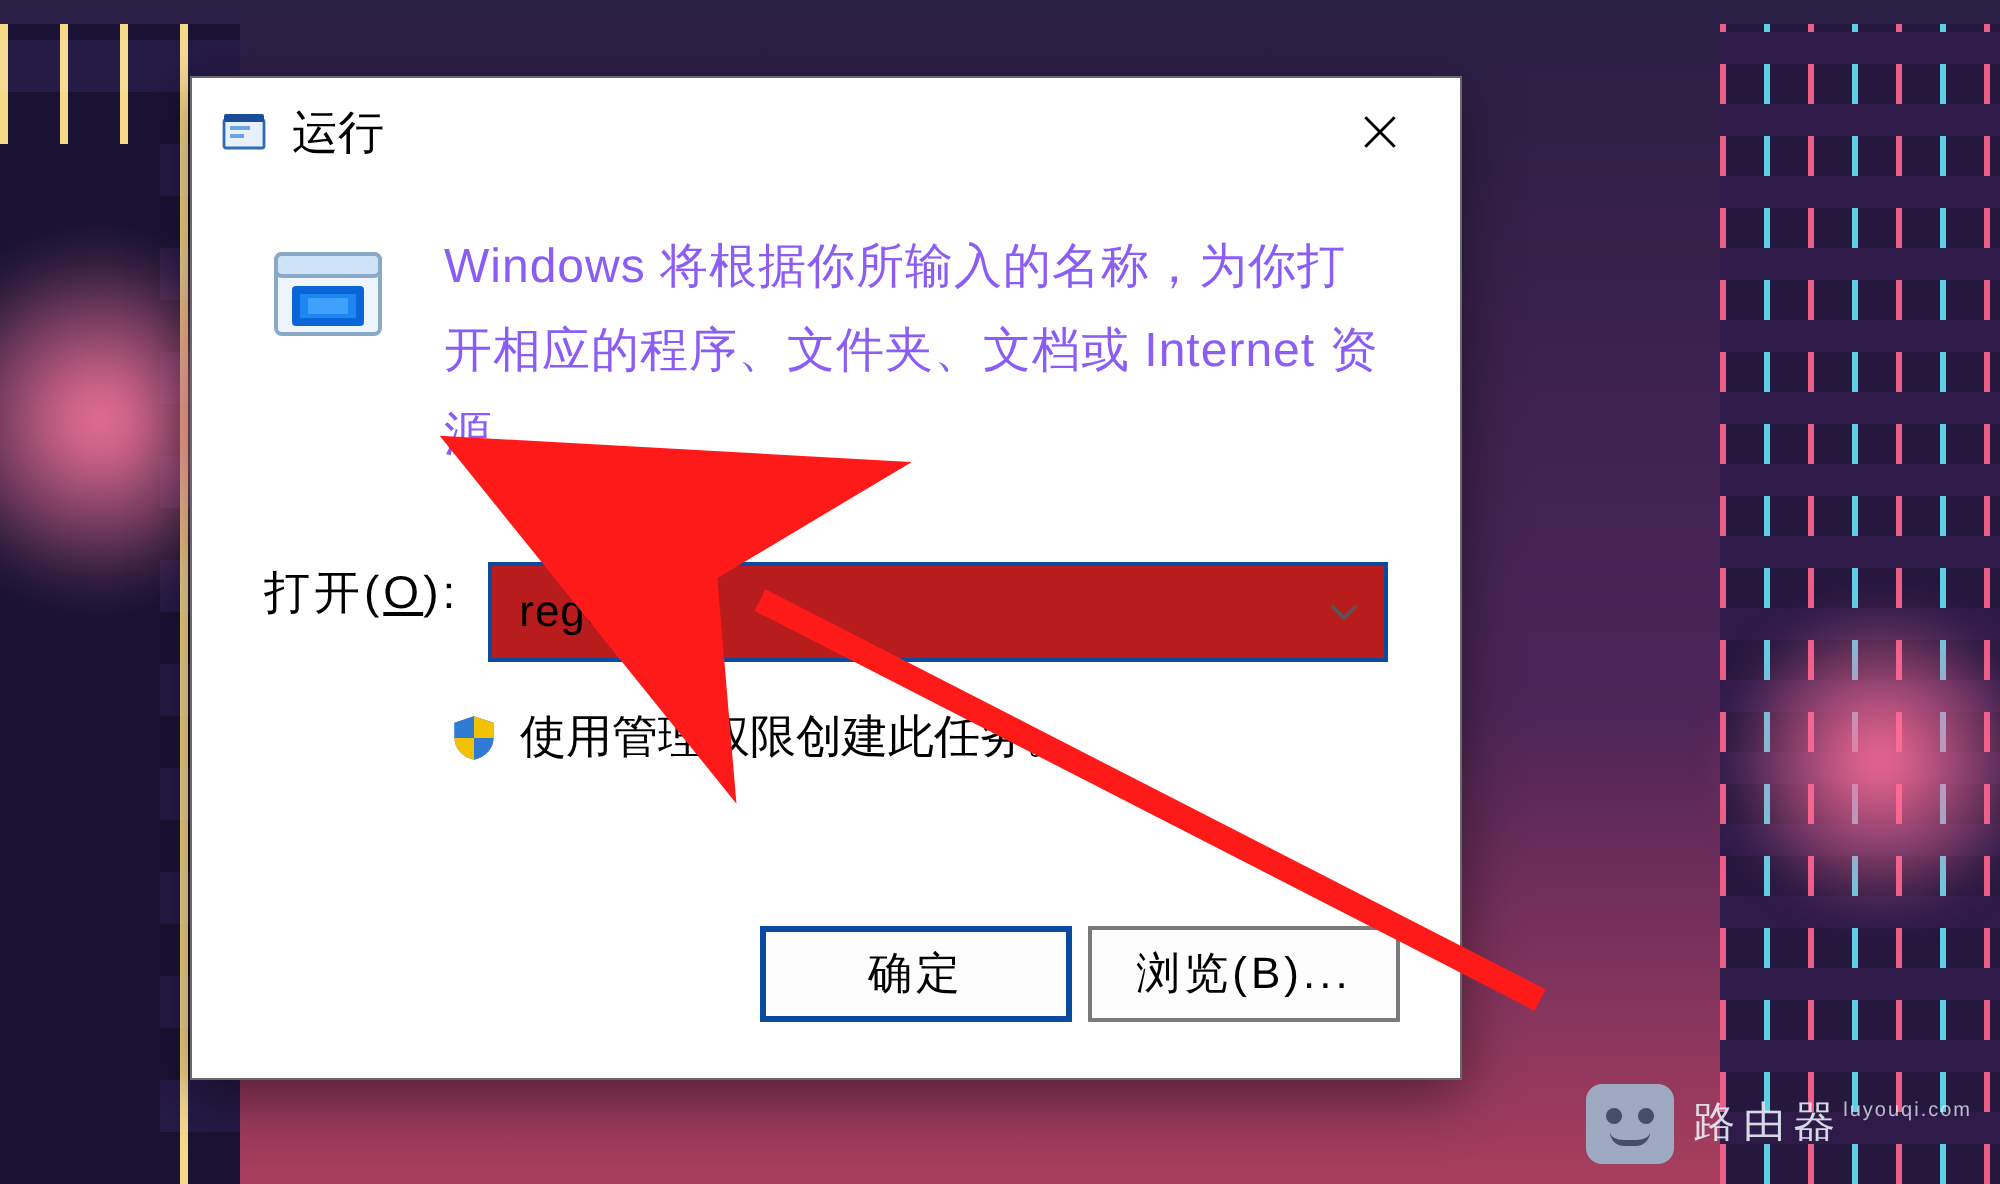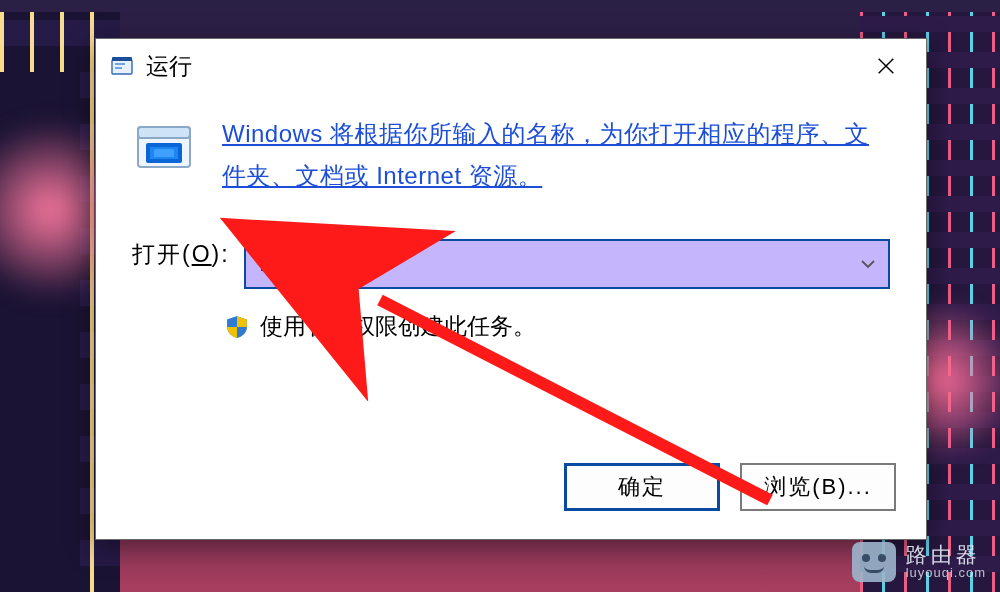--- a/index.html
+++ b/index.html
@@ -25,63 +25,63 @@
         repeating-linear-gradient(0deg,transparent 0 20px,#2e1b4a 20px 36px),
         repeating-linear-gradient(90deg,#ec5d87 0 3px,transparent 3px 22px,#5ed0e6 22px 25px,transparent 25px 44px);
       background-color:#26173f; }
     .glow-left { position:absolute; left:-40px; top:120px; width:180px; height:180px; background:radial-gradient(circle,#ff7aa0 0%,transparent 70%); filter:blur(12px);}
     .glow-right { position:absolute; right:-20px; top:300px; width:160px; height:160px; background:radial-gradient(circle,#ff6f9a 0%,transparent 70%); filter:blur(10px);}
     
     .dialog {
       position: absolute;
       left: 95px;
       top: 38px;
-      width: 832px;
+      width: 636px;
       height: 502px;
       background: #ffffff;
       border: 1px solid #6a6a6a;
       box-shadow: 0 8px 28px rgba(0,0,0,.45), 0 0 0 1px rgba(255,255,255,.1) inset;
     }
     .titlebar {
       display:flex; align-items:center; height:54px; padding:0 10px 0 14px;
     }
     .app-icon { width:24px; height:24px; margin-right:12px; flex:none;}
     .title-text { font-size:23px; color:#000; flex:1; }
     .close-btn { width:60px; height:44px; display:flex; align-items:center; justify-content:center; cursor:pointer;}
     .close-btn svg{ width:22px; height:22px;}
     
     .content { padding: 20px 36px 0 36px; }
     .row1 { display:flex; gap:26px; align-items:flex-start; }
     .run-icon { width:64px; height:58px; flex:none; margin-top:6px;}
-    .desc { font-size:24px; line-height:1.75; color:#1d4ed8; letter-spacing:0.5px;text-decoration:underline;}
+    .desc { font-size:24px; line-height:1.75; color:#8b5cf6; letter-spacing:0.5px;}
     .row2 { display:flex; align-items:flex-start; margin-top:42px; gap:14px;}
     .open-label { font-size:23px; letter-spacing:2px;}
     .open-label u{ text-decoration: underline; text-underline-offset:2px;}
-    .combo { flex:1; height:50px; border:2px solid #0a4aa0; display:flex; align-items:center; padding:0 10px 0 14px; background:#c4b5fd;}
+    .combo { flex:1; height:50px; border:2px solid #0a4aa0; display:flex; align-items:center; padding:0 10px 0 14px; background:#b91c1c;}
     .combo-text { font-size:22px; color:#000; flex:1; letter-spacing:0.5px;}
     .chev { width:20px; height:20px; }
     .row3 { display:flex; align-items:center; gap:10px; margin-top:22px; margin-left:92px;}
     .shield { width:26px; height:26px; }
     .admin-text { font-size:23px; color:#000; }
     
-    .buttons { position:absolute; right:30px; bottom:28px; display:flex; gap:20px;}
+    .buttons { position:absolute; right:30px; bottom:28px; display:flex; gap:8px;}
     .btn { width:156px; height:48px; border:2px solid #7a7a7a; background:#fdfdfd; font-size:22px; display:flex; align-items:center; justify-content:center; cursor:pointer; letter-spacing:2px;}
     .btn.default { border-color:#0a4aa0; box-shadow: inset 0 0 0 1px #0a4aa0;}
     
     .arrow { position:absolute; pointer-events:none; }
     
     .watermark { position:absolute; right:14px; bottom:10px; display:flex; align-items:center; gap:10px; color:#e7eef6; opacity:.9;}
     .wm-icon{ width:44px; height:40px; background:#9db6cc; border-radius:8px; position:relative;}
     .wm-icon::before,.wm-icon::after{content:"";position:absolute;background:#3a526a;border-radius:50%;}
     .wm-icon::before{width:8px;height:8px;left:10px;top:12px;}
     .wm-icon::after{width:8px;height:8px;right:10px;top:12px;}
     .wm-mouth{position:absolute;left:12px;right:12px;bottom:9px;height:7px;border-bottom:3px solid #3a526a;border-radius:0 0 10px 10px;}
-    .wm-text{ display:flex; flex-direction:column; line-height:1.05;}
+    .wm-text{ display:flex; flex-direction:row; line-height:1.05;}
     .wm-text .t1{ font-size:21px; letter-spacing:4px; font-weight:500;}
-    .wm-text .t2{ font-size:13px; letter-spacing:1px; opacity:.85;}
+    .wm-text .t2{ font-size:10px; letter-spacing:1px; opacity:.85;}
   </style>
 </head>
 <body>
 
 <div class="bg">
   <div class="sky"></div>
   <div class="building b1"></div>
   <div class="building b2"></div>
   <div class="building b3"></div>
   <div class="glow-left"></div>

